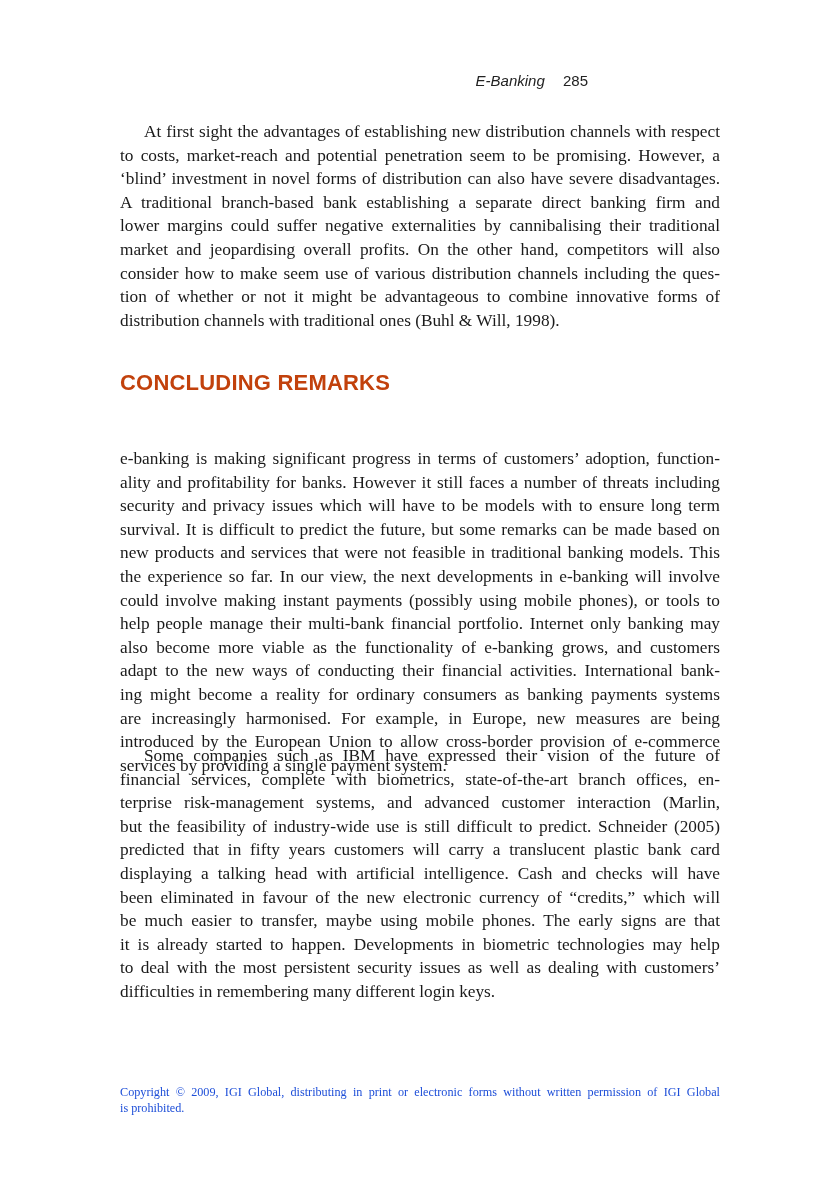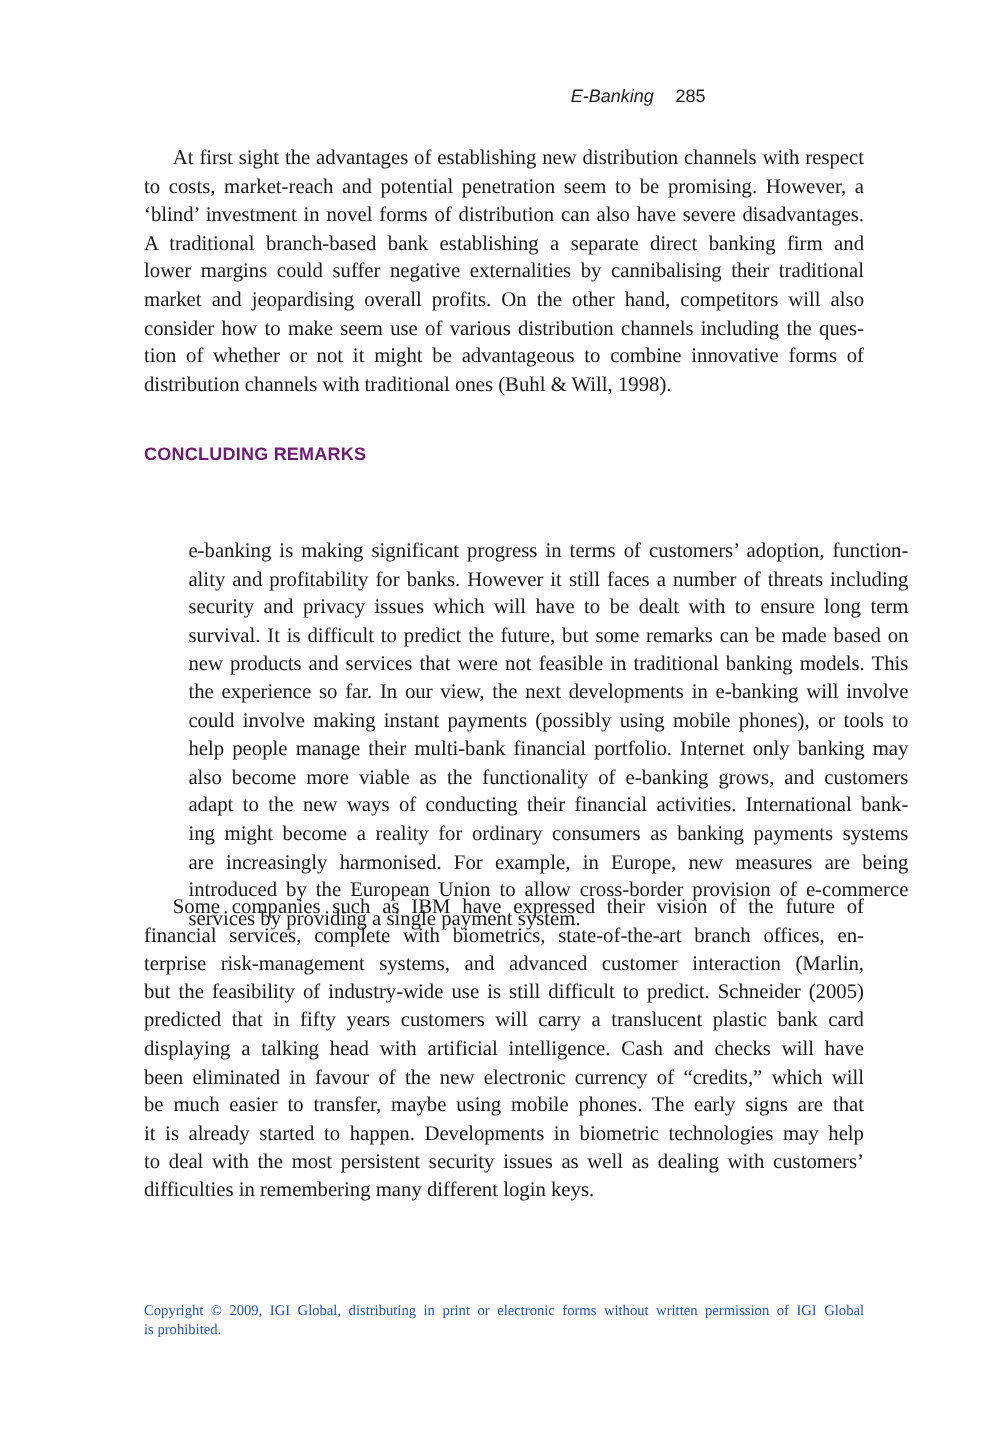--- a/index.html
+++ b/index.html
@@ -17,24 +17,24 @@
     }
     .line {
       display: block; height: 23.6px; line-height: 23.6px;
       text-align: justify; text-align-last: justify; white-space: nowrap; overflow: visible;
     }
     .line.last { text-align-last: left; }
     .line.indent { padding-left: 24px; }
     .p1 { top: 120px; }
     .heading {
       position: absolute; left: 120px; top: 370px;
-      font-family: "Liberation Sans", sans-serif; font-weight: bold; font-size: 15px;
-      letter-spacing: 0.2px; color: #701a75; margin: 0;
+      font-family: "Liberation Sans", sans-serif; font-weight: bold; font-size: 22px;
+      letter-spacing: 0.2px; color: #c2410c; margin: 0;
     }
-    .p2 { top: 447px; margin-left: 37px; }
+    .p2 { top: 447px; }
     .p3 { top: 744px; }
     .footer {
       position: absolute; left: 120px; top: 1084px; width: 600px;
       font-family: "Liberation Serif", serif; font-size: 12.2px; color: #1d4ed8; line-height: 16px;
     }
     .footer .line { height: 16px; line-height: 16px; }
   </style>
 </head>
 <body>
 
@@ -55,21 +55,21 @@
     <span class="line">consider how to make seem use of various distribution channels including the ques-</span>
     <span class="line">tion of whether or not it might be advantageous to combine innovative forms of</span>
     <span class="line last">distribution channels with traditional ones (Buhl &amp; Will, 1998).</span>
   </div>
 
   <h2 class="heading">CONCLUDING REMARKS</h2>
 
   <div class="body-text p2">
     <span class="line">e-banking is making significant progress in terms of customers’ adoption, function-</span>
     <span class="line">ality and profitability for banks. However it still faces a number of threats including</span>
-    <span class="line">security and privacy issues which will have to be dealt with to ensure long term</span>
+    <span class="line">security and privacy issues which will have to be models with to ensure long term</span>
     <span class="line">survival. It is difficult to predict the future, but some remarks can be made based on</span>
     <span class="line">new products and services that were not feasible in traditional banking models. This</span>
     <span class="line">the experience so far. In our view, the next developments in e-banking will involve</span>
     <span class="line">could involve making instant payments (possibly using mobile phones), or tools to</span>
     <span class="line">help people manage their multi-bank financial portfolio. Internet only banking may</span>
     <span class="line">also become more viable as the functionality of e-banking grows, and customers</span>
     <span class="line">adapt to the new ways of conducting their financial activities. International bank-</span>
     <span class="line">ing might become a reality for ordinary consumers as banking payments systems</span>
     <span class="line">are increasingly harmonised. For example, in Europe, new measures are being</span>
     <span class="line">introduced by the European Union to allow cross-border provision of e-commerce</span>

